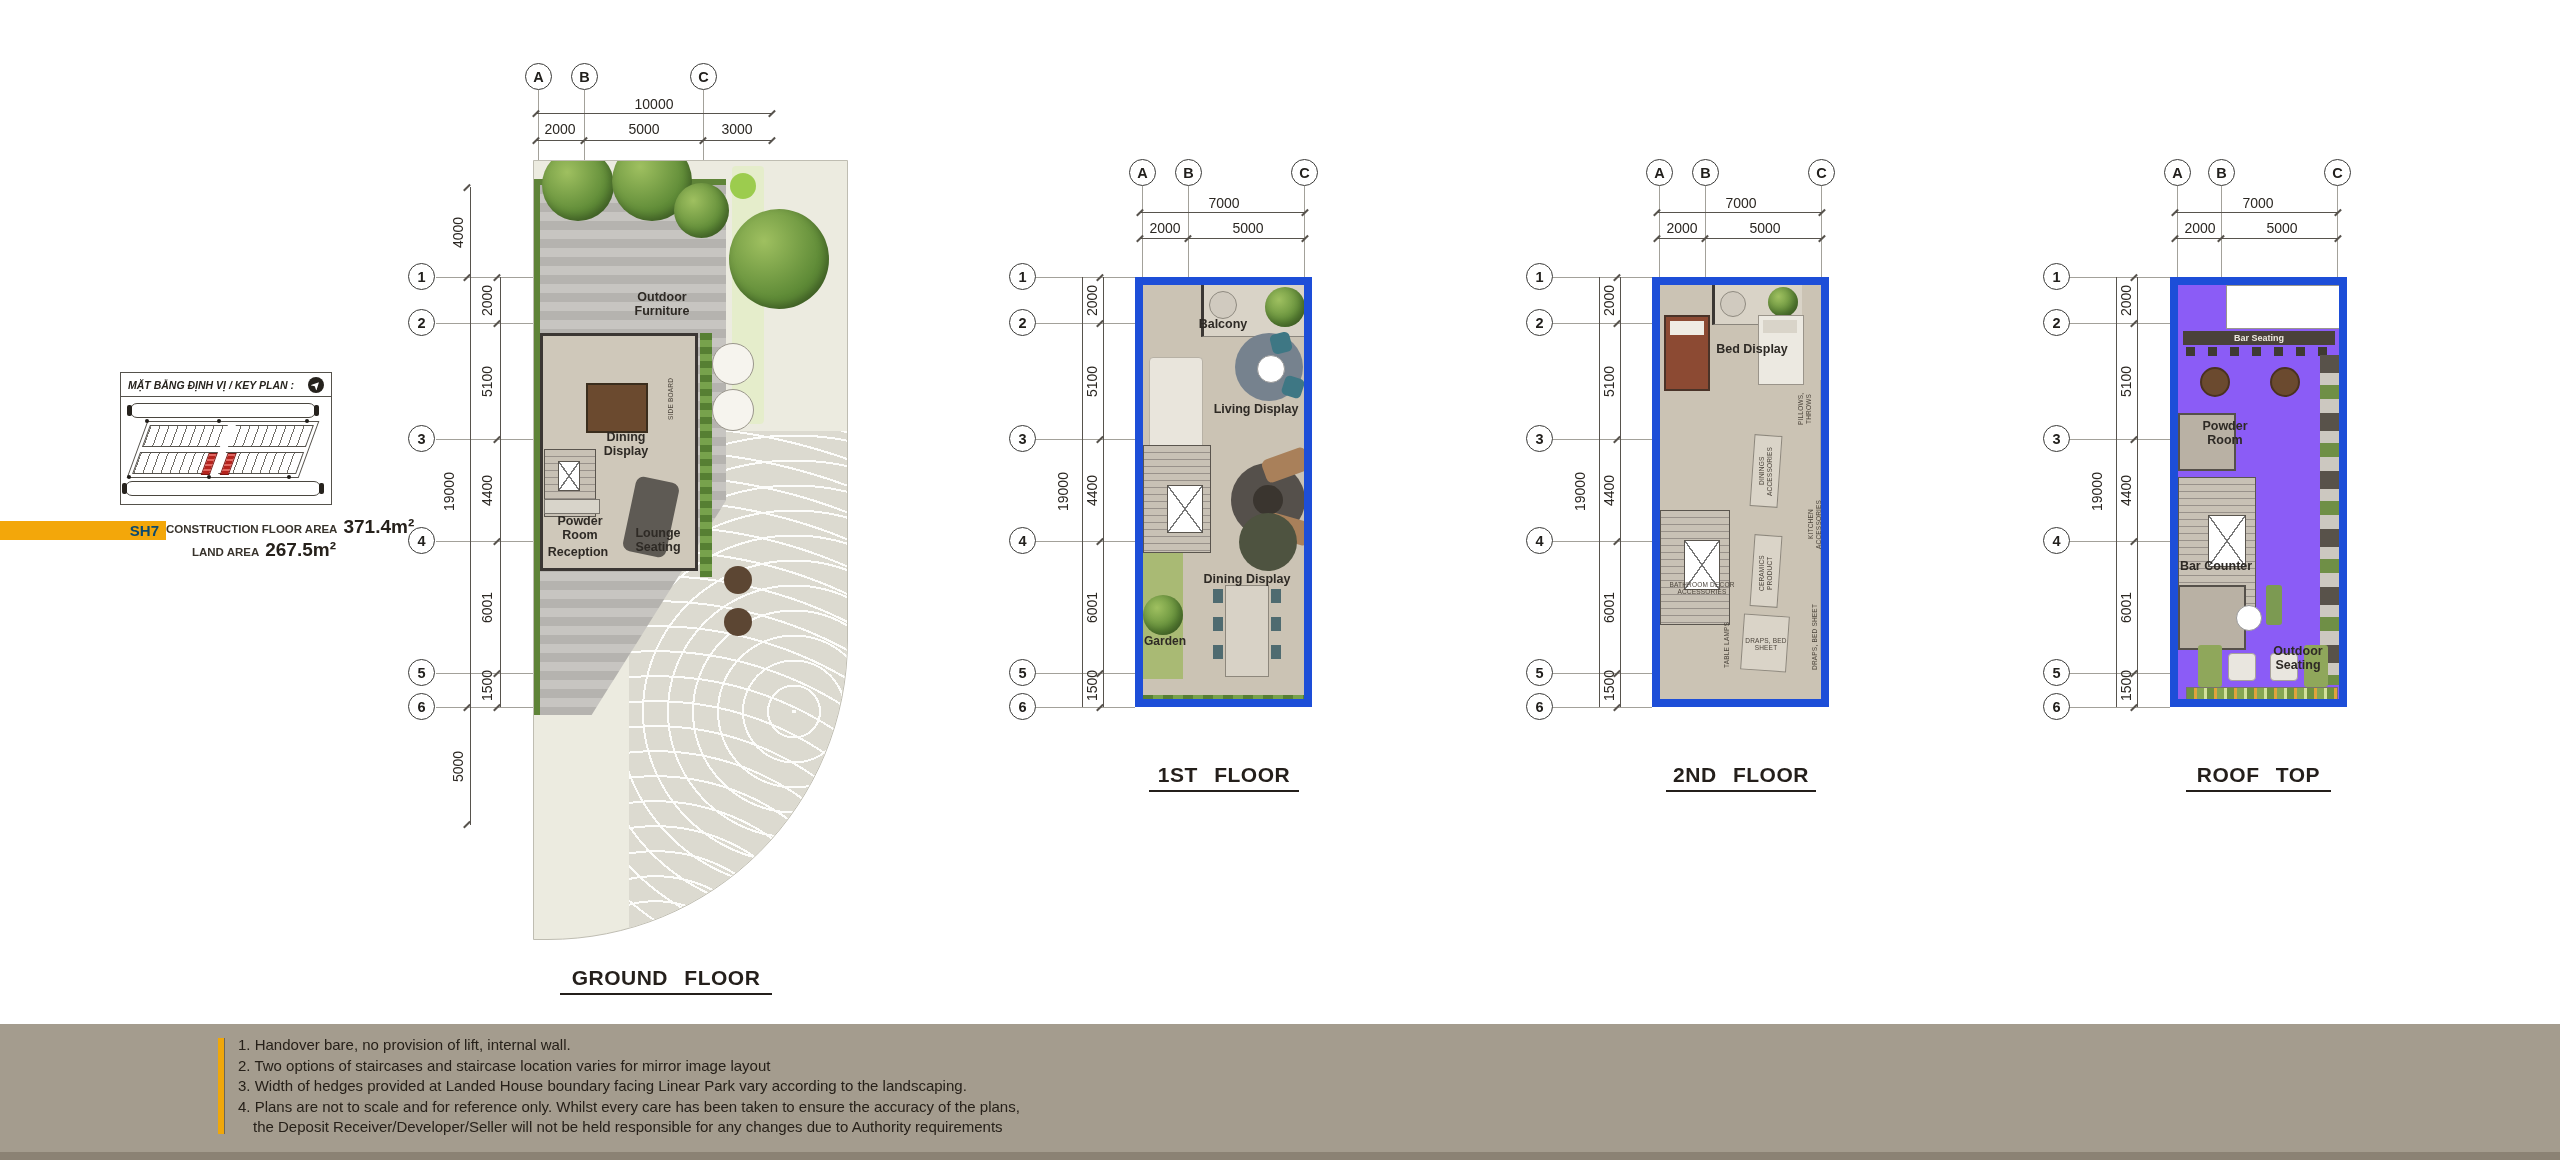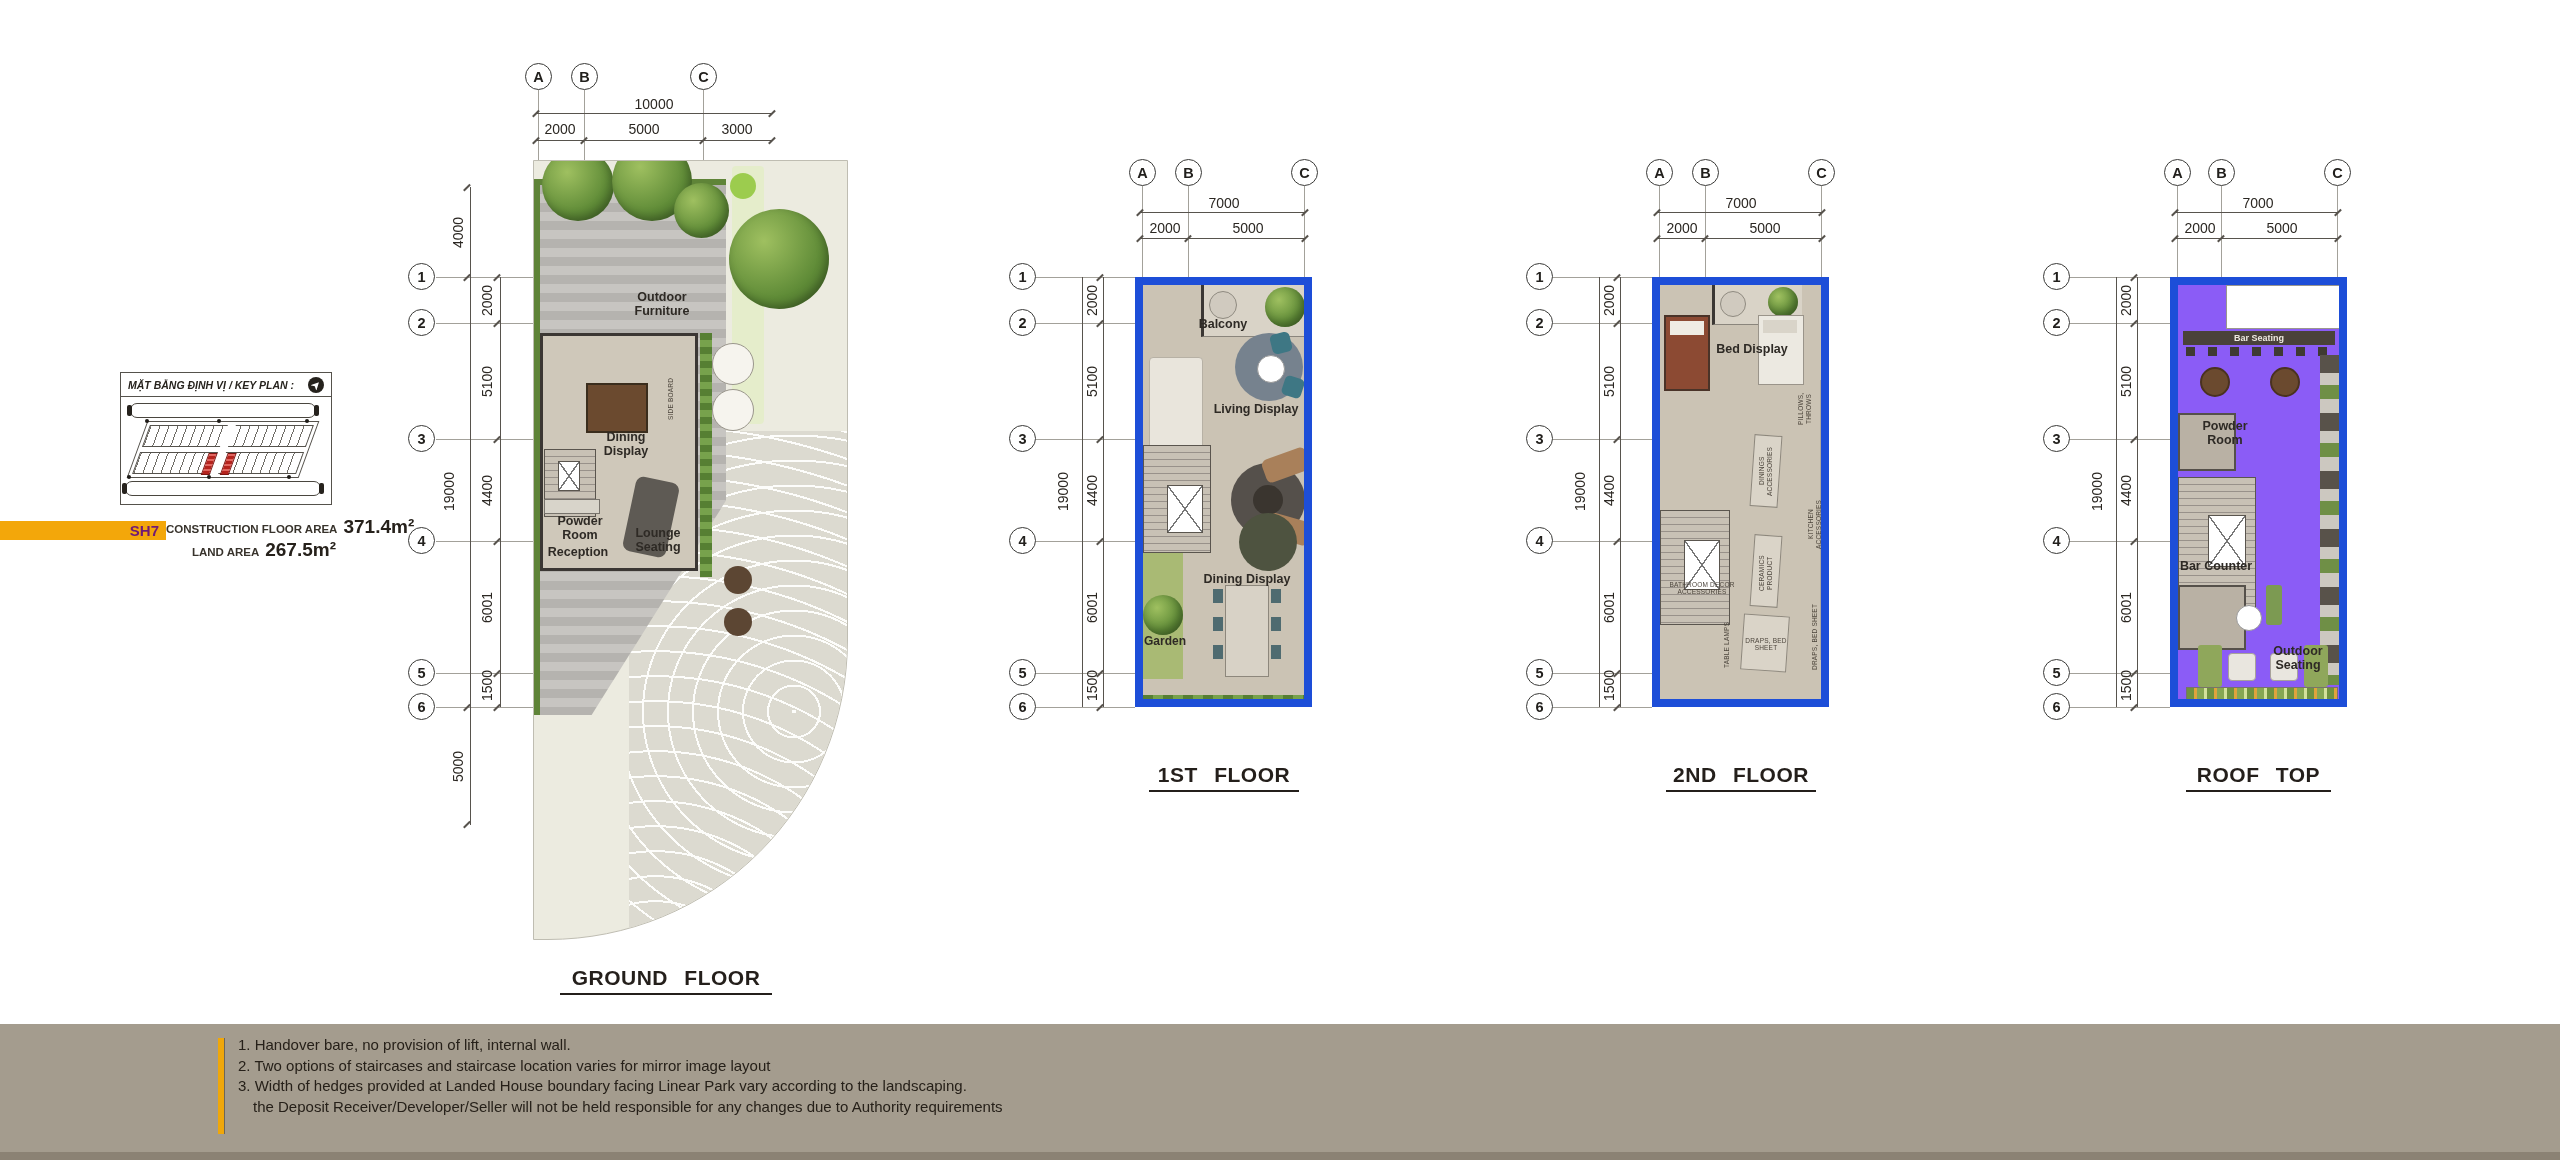--- a/index.html
+++ b/index.html
@@ -33,21 +33,21 @@
   .keyhead{height:24px;border-bottom:1.6px solid #55524c;display:flex;align-items:center;padding:0 7px;box-sizing:border-box}
   .keytitle{font-size:10.5px;font-weight:bold;font-style:italic;color:#26221d;flex:1;white-space:nowrap}
   .compass{width:16px;height:16px;border-radius:50%;background:#26221d;display:flex;align-items:center;justify-content:center}
   .needle{width:8px;height:8px;background:#fff;clip-path:polygon(0 100%,55% 0,100% 100%,50% 72%);transform:rotate(42deg)}
   .road{position:absolute;border:1.5px solid #4a463f;background:#fff;border-radius:7px;box-sizing:border-box}
   .cap{position:absolute;width:5px;height:11px;background:#26221d;border-radius:2px}
   .unitrow{position:absolute;border:1px solid #55524c;background:repeating-linear-gradient(90deg,#6d6a64 0 1px,rgba(0,0,0,0) 1px 9px);box-sizing:border-box}
   .redunit{position:absolute;background:repeating-linear-gradient(0deg,#B5231D 0 2.5px,#E2655F 2.5px 5px);border:.8px solid #7e1511}
   .dot{position:absolute;width:4px;height:4px;background:#1e1b17;border-radius:50%}
   .shbar{position:absolute;background:#F3A70A;display:flex;align-items:center;justify-content:flex-end;padding-right:7px;box-sizing:border-box;
-         font-size:15px;font-weight:bold;color:#701a75}
+         font-size:15px;font-weight:bold;color:#0c4a6e}
   .arealbl{font-size:11.5px;color:#38332c;font-weight:700}
   .areaval{font-size:19px;font-weight:bold;color:#26211b;margin-left:6px}
   .footer{position:absolute;background:#A49C8E}
   .fnote{font-size:15px;color:#262019;line-height:20.5px;white-space:pre}
   .ybar{position:absolute;width:6px;background:#F0A70A;box-shadow:1px 0 0 #6e6657}
   .roomfill{position:absolute;box-sizing:border-box}
 </style>
 </head>
 <body>
 
@@ -392,18 +392,19 @@
     <div class="rlab" style="left:76px;top:360px;width:88px">Outdoor Seating</div>
   </div>
   <div class="ftitle" style="left:2186px;top:763px;width:145px">ROOF TOP</div>
 
   <div class="footer" style="left:0;top:1024px;width:2560px;height:136px">
     <div class="ybar" style="left:218px;top:14px;height:96px"></div>
     <div class="abs" style="left:238px;top:11px">
       <div class="fnote">1. Handover bare, no provision of lift, internal wall.</div>
       <div class="fnote">2. Two options of staircases and staircase location varies for mirror image layout</div>
       <div class="fnote">3. Width of hedges provided at Landed House boundary facing Linear Park vary according to the landscaping.</div>
+      <div class="fnote">4. Plans are not to scale and for reference only. Whilst every care has been taken to ensure the accuracy of the plans,</div>
       <div class="fnote" style="padding-left:15px">the Deposit Receiver/Developer/Seller will not be held responsible for any changes due to Authority requirements</div>
     </div>
     <div class="abs" style="left:0;top:128px;width:2560px;height:8px;background:#8B8274"></div>
   </div>
 
 </div>
 
 </body></html>

